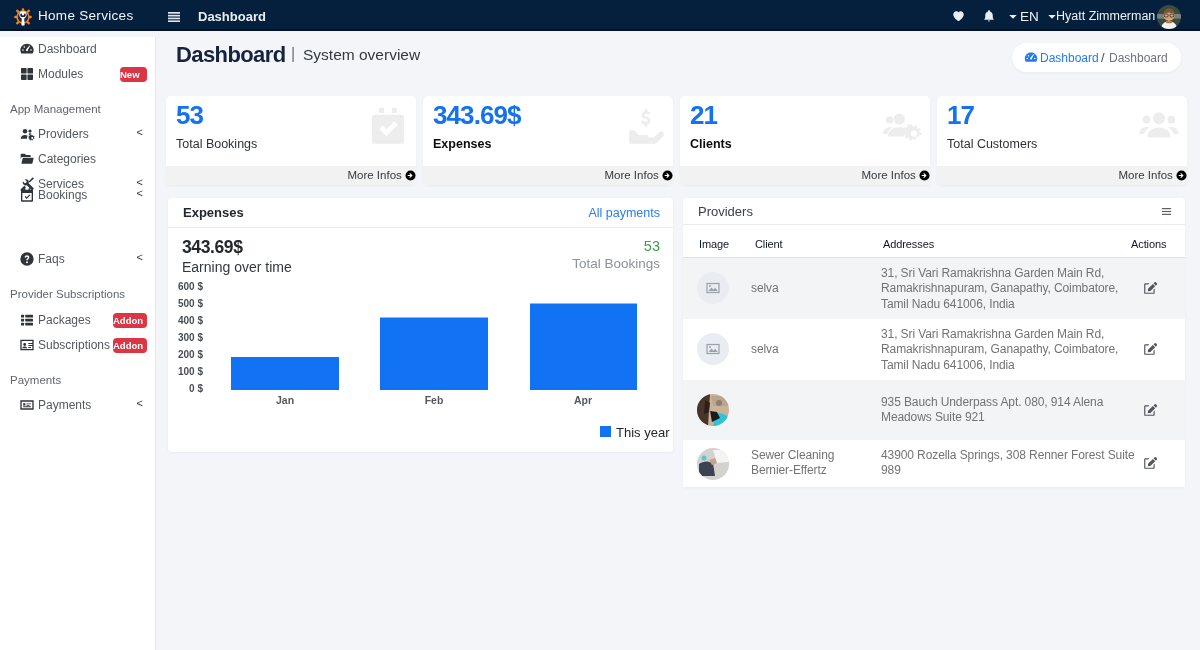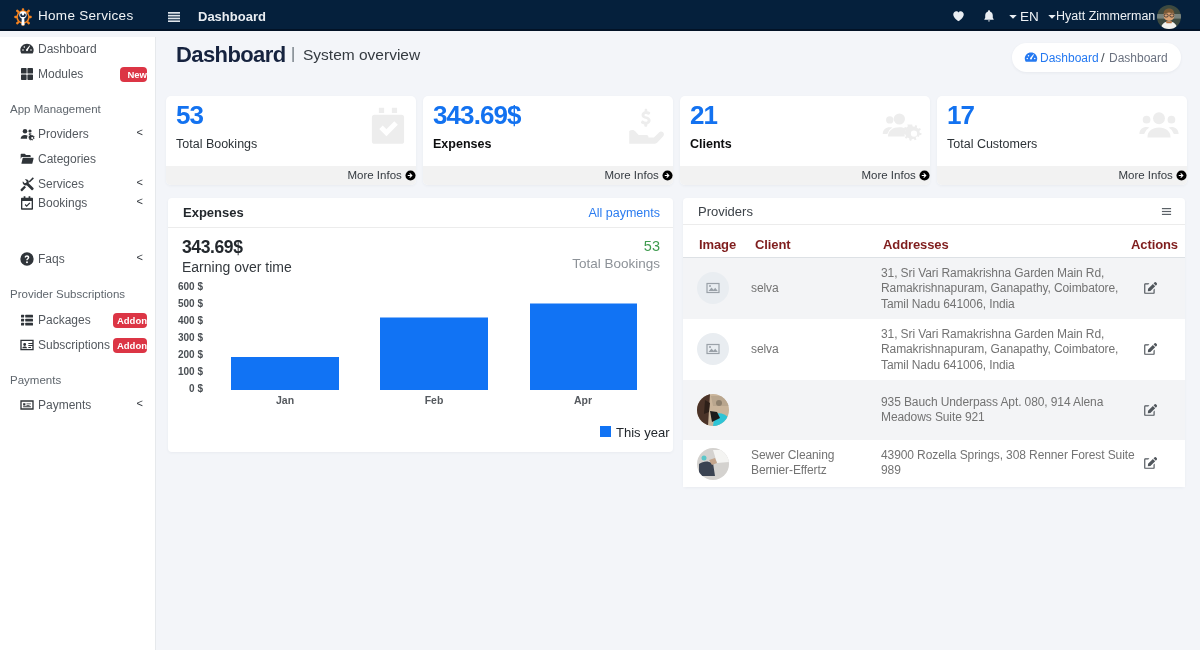--- a/index.html
+++ b/index.html
@@ -10,21 +10,21 @@
 #topbar{position:absolute;left:0;top:0;width:1200px;height:31px;background:#05203c;border-bottom:2px solid #021226}
 #topbar .logo-txt{position:absolute;left:38px;top:8px;color:#f2f4f6;font-size:13.5px;letter-spacing:.3px}
 #topbar .nav-dash{position:absolute;left:198px;top:9px;color:#e9edf2;font-size:13px;font-weight:bold}
 
 #sidebar{position:absolute;left:0;top:37px;width:156px;height:613px;background:#ffffff;border-right:1px solid #e6e9ec}
 .sitem{position:absolute;left:0;width:156px;height:24px}
 .sitem .ic{position:absolute;left:19px;top:4px;width:16px;height:16px}
 .sitem .lb{position:absolute;left:38px;top:5px;font-size:12px;color:#53585e}
 .sitem .chev{position:absolute;right:13px;top:4px;color:#33383e;font-size:11px;font-weight:normal;font-family:'Liberation Sans',sans-serif}
 .shead{position:absolute;left:10px;font-size:11.5px;color:#5f666d}
-.badge{position:absolute;border-radius:4px;background:#dc3545;color:#fff;font-weight:bold;text-align:right}
+.badge{position:absolute;border-radius:4px;background:#dc3545;color:#fff;font-weight:bold;text-align:left}
 
 #pgtitle{position:absolute;left:176px;top:42px;font-size:22px;font-weight:bold;color:#16233f;letter-spacing:-.6px}
 #pgsub{position:absolute;left:303px;top:46px;font-size:15.5px;color:#343a40}
 #pgbar{position:absolute;left:291px;top:45px;font-size:16px;color:#6c757d}
 #crumb{position:absolute;left:1012px;top:43px;width:169px;height:29px;background:#fff;border-radius:15px;box-shadow:0 1px 3px rgba(40,50,70,.06)}
 #crumb .c1{position:absolute;left:28px;top:8px;color:#2579f1;font-size:12px}
 #crumb .sl{position:absolute;left:89px;top:7px;color:#495057;font-size:13px}
 #crumb .c2{position:absolute;left:97px;top:8px;color:#6b7280;font-size:12px}
 
 .card{position:absolute;top:96px;width:250px;height:89px;background:#fff;border-radius:5px;box-shadow:0 1px 3px rgba(40,50,70,.05)}
@@ -39,21 +39,21 @@
 #chartp .hd .t{position:absolute;left:15px;top:7px;font-size:13px;font-weight:bold;color:#23282d}
 #chartp .hd .r{position:absolute;right:13px;top:8px;font-size:12.5px;color:#2b7cf0}
 #provp{left:683px;top:198px;width:502px;height:289px}
 #provp .hd{position:absolute;left:0;top:0;width:100%;height:27px;border-bottom:1px solid #ececec}
 #provp .hd .t{position:absolute;left:15px;top:6px;font-size:13px;color:#3c4248}
 
 .ctxt{position:absolute;font-size:13px}
 
 .trow{position:absolute;left:0;width:502px}
 .tcell{position:absolute;font-size:12px;color:#737373;line-height:15.4px;letter-spacing:-.1px}
-.thead{font-weight:bold;color:#7f1d1d;font-size:13px}
+.thead{font-weight:normal;color:#0f172a;font-size:11px}
 .avatar{position:absolute;width:32px;height:32px;border-radius:50%;overflow:hidden}
 </style>
 </head>
 <body>
 <div id="topbar">
   <svg class="abs" style="left:13px;top:7px" width="20" height="20" viewBox="0 0 24 24">
     <g fill="#f5831f">
       <circle cx="12" cy="12" r="8"></circle>
       <g>
         <rect x="10.6" y="1.5" width="2.8" height="4" rx="1"></rect>
@@ -151,21 +151,21 @@
     <div class="lb">Categories</div>
   </div>
   <div class="sitem" style="top:135px">
     <svg class="ic" viewBox="0 0 24 24">
         <path fill="#2f3439" d="M21.7 18.1l-7.2-7.2c.6-1.6.3-3.5-1-4.8a4.6 4.6 0 0 0-4.8-1.1l2.8 2.8-.6 2.4-2.4.6L5.7 8a4.6 4.6 0 0 0 1.1 4.8c1.3 1.3 3.2 1.6 4.8 1l7.2 7.2c.5.5 1.2.5 1.7 0l1.2-1.2c.5-.5.5-1.2 0-1.7zM8 14.5l-5.4 5.4c-.5.5-.5 1.3 0 1.8l.7.7c.5.5 1.3.5 1.8 0l5.4-5.4z"></path>
         <path fill="#2f3439" d="M14.5 8.2 20.7 2l1.6 1.6-6.2 6.2z"></path>
       </svg>
     <div class="lb">Services</div>
       <div class="chev">&lt;</div>
   </div>
-  <div class="sitem" style="top:154px">
+  <div class="sitem" style="top:146px">
     <svg class="ic" viewBox="0 0 24 24">
         <path fill="#2f3439" d="M7 2h2.6v2H14.4V2H17v2h2.5c.8 0 1.5.7 1.5 1.5v15c0 .8-.7 1.5-1.5 1.5h-15C3.7 22 3 21.3 3 20.5v-15C3 4.7 3.7 4 4.5 4H7zM5 9v11h14V9zm10.6 2.1 1.4 1.4-5.5 5.5-3-3 1.4-1.4 1.6 1.6z"></path>
       </svg>
     <div class="lb">Bookings</div>
       <div class="chev">&lt;</div>
   </div>
   <div class="sitem" style="top:210px">
     <svg class="ic" viewBox="0 0 24 24">
         <path fill="#2f3439" d="M12 2a10 10 0 1 0 0 20 10 10 0 0 0 0-20zm0 16.2a1.4 1.4 0 1 1 0-2.8 1.4 1.4 0 0 1 0 2.8zm1.5-5.3c-.5.4-.6.6-.6 1.1h-2c0-1.2.4-1.9 1.3-2.6.6-.5 1-.8 1-1.5 0-.8-.6-1.3-1.4-1.3-.9 0-1.4.5-1.6 1.4l-1.9-.5C8.7 7.6 10 6.5 12 6.5c2 0 3.4 1.2 3.4 3 0 1.4-.7 2.1-1.9 3.4z"></path>
       </svg>

